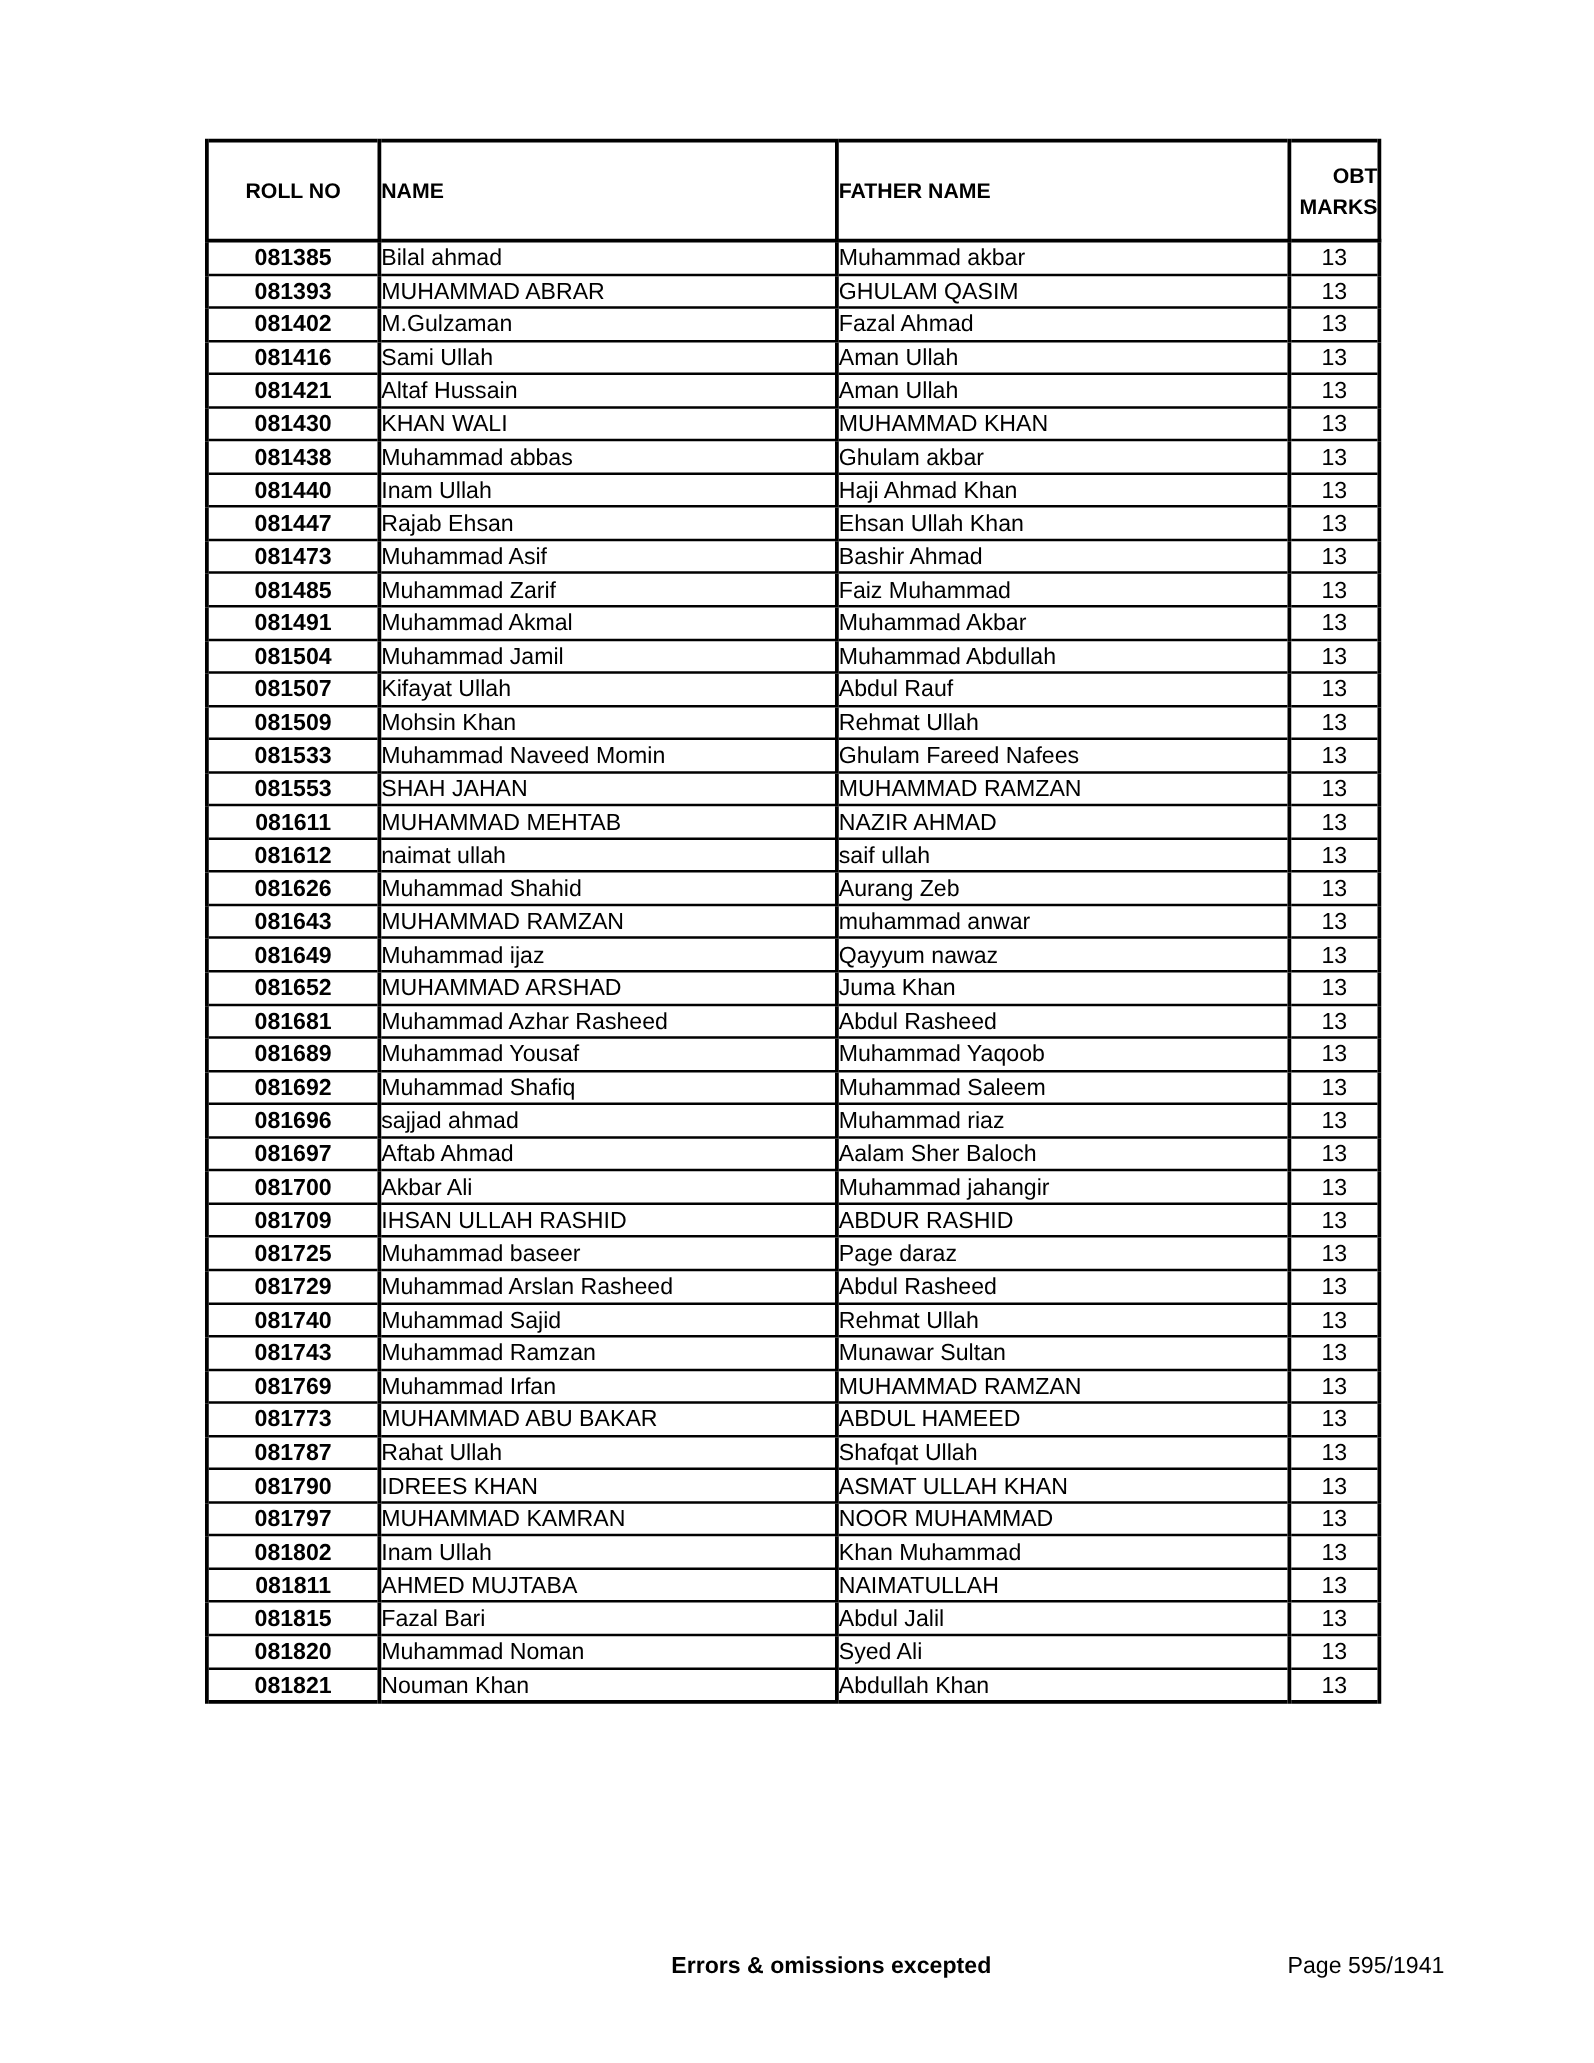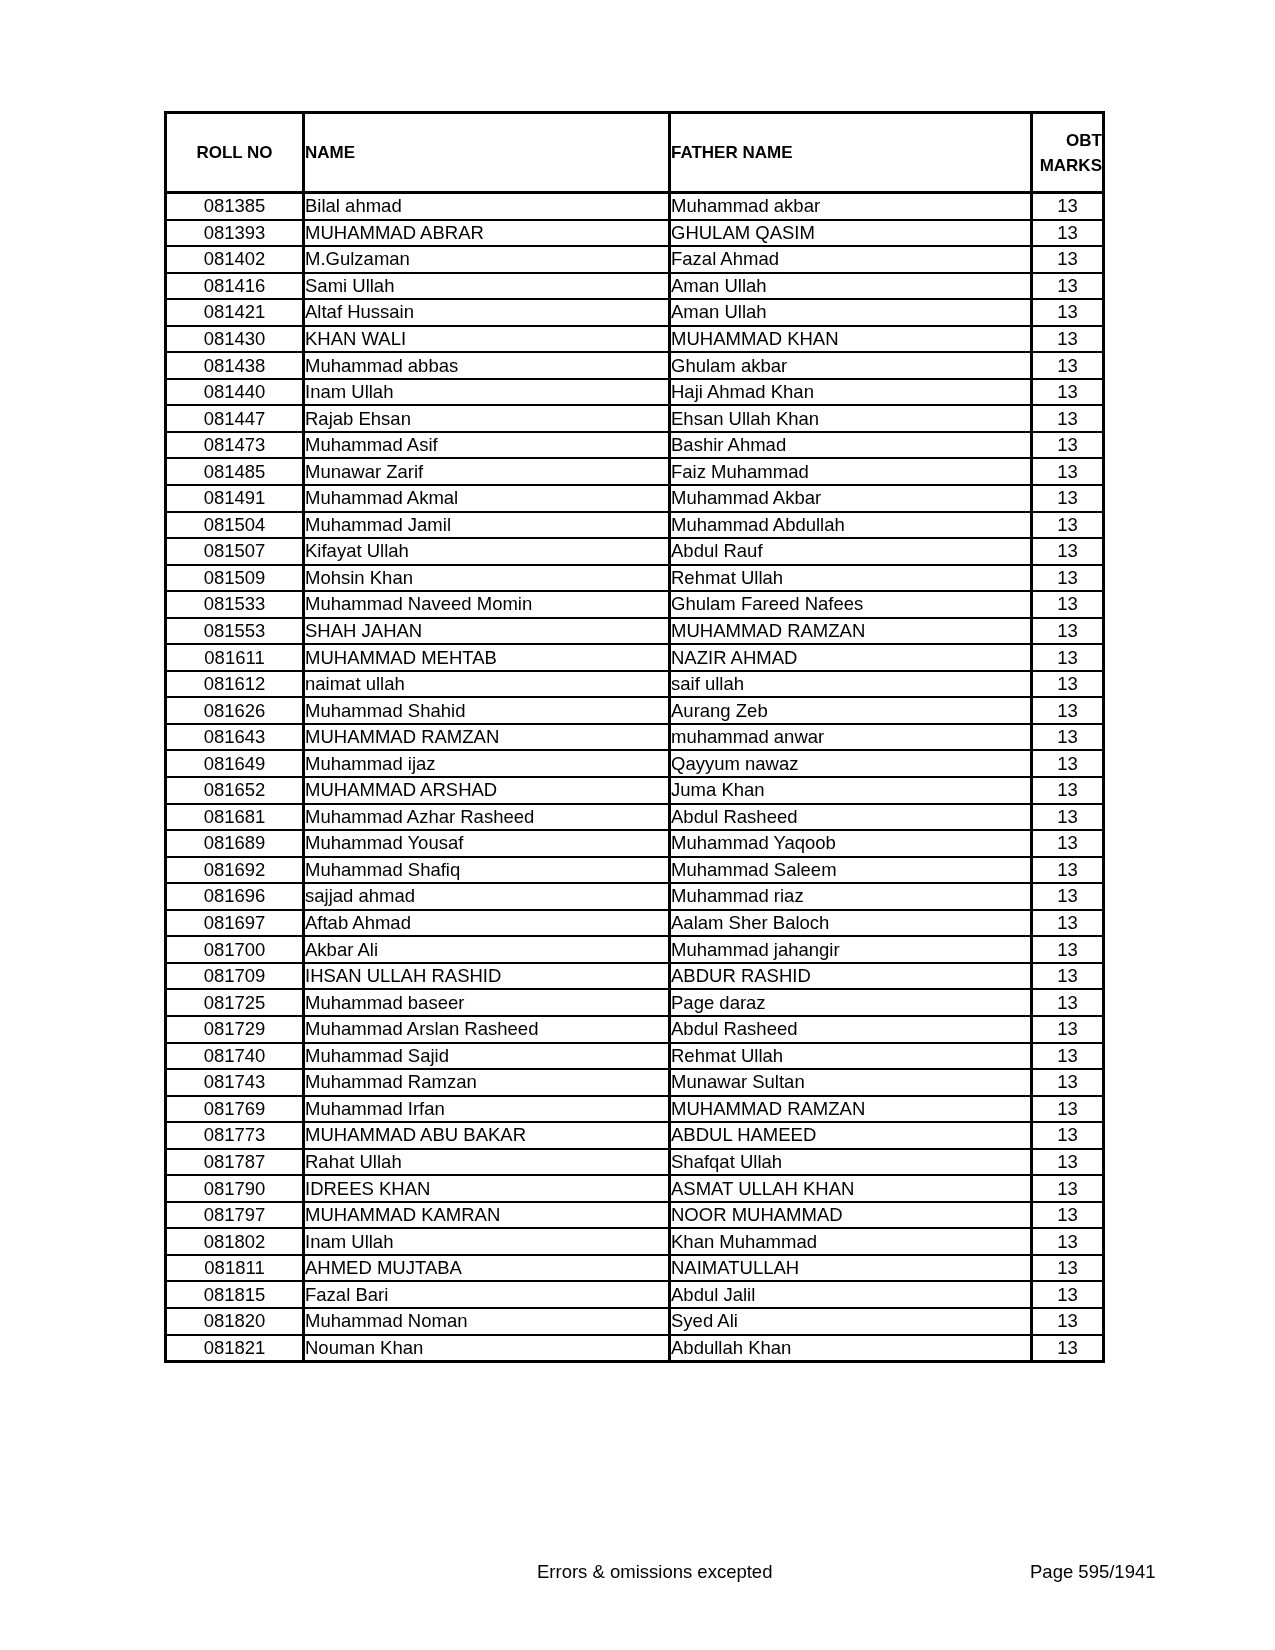--- a/index.html
+++ b/index.html
@@ -50,29 +50,29 @@
     th.h-roll { text-align: center; }
     th.h-name, th.h-father { text-align: left; padding-left: 4px; }
     th.h-marks { text-align: right; line-height: 25px; font-size: 16px; margin-left: 40px; }
     table.results td {
       height: 24.55px;
       border-bottom: 2px solid #000;
       font-size: 18.5px;
       line-height: 22px;
       vertical-align: middle;
     }
-    td.roll { text-align: center; font-weight: normal; }
+    td.roll { text-align: center; font-weight: bold; }
     td.name, td.father { text-align: left; padding-left: 4px; }
     td.marks { text-align: center; }
     tr.last td { border-bottom: none; }
     .footer-note {
       position: absolute;
       left: 537px;
       top: 1561px;
-      font-weight: normal;
+      font-weight: bold;
       font-size: 18.5px;
     }
     .footer-page {
       position: absolute;
       left: 1030px;
       top: 1561px;
       font-size: 18.5px;
     }
   </style>
 </head>
@@ -153,21 +153,21 @@
           <td class="marks">13</td>
         </tr>
         <tr>
           <td class="roll">081473</td>
           <td class="name">Muhammad Asif</td>
           <td class="father">Bashir Ahmad</td>
           <td class="marks">13</td>
         </tr>
         <tr>
           <td class="roll">081485</td>
-          <td class="name">Munawar Zarif</td>
+          <td class="name">Muhammad Zarif</td>
           <td class="father">Faiz Muhammad</td>
           <td class="marks">13</td>
         </tr>
         <tr>
           <td class="roll">081491</td>
           <td class="name">Muhammad Akmal</td>
           <td class="father">Muhammad Akbar</td>
           <td class="marks">13</td>
         </tr>
         <tr>

